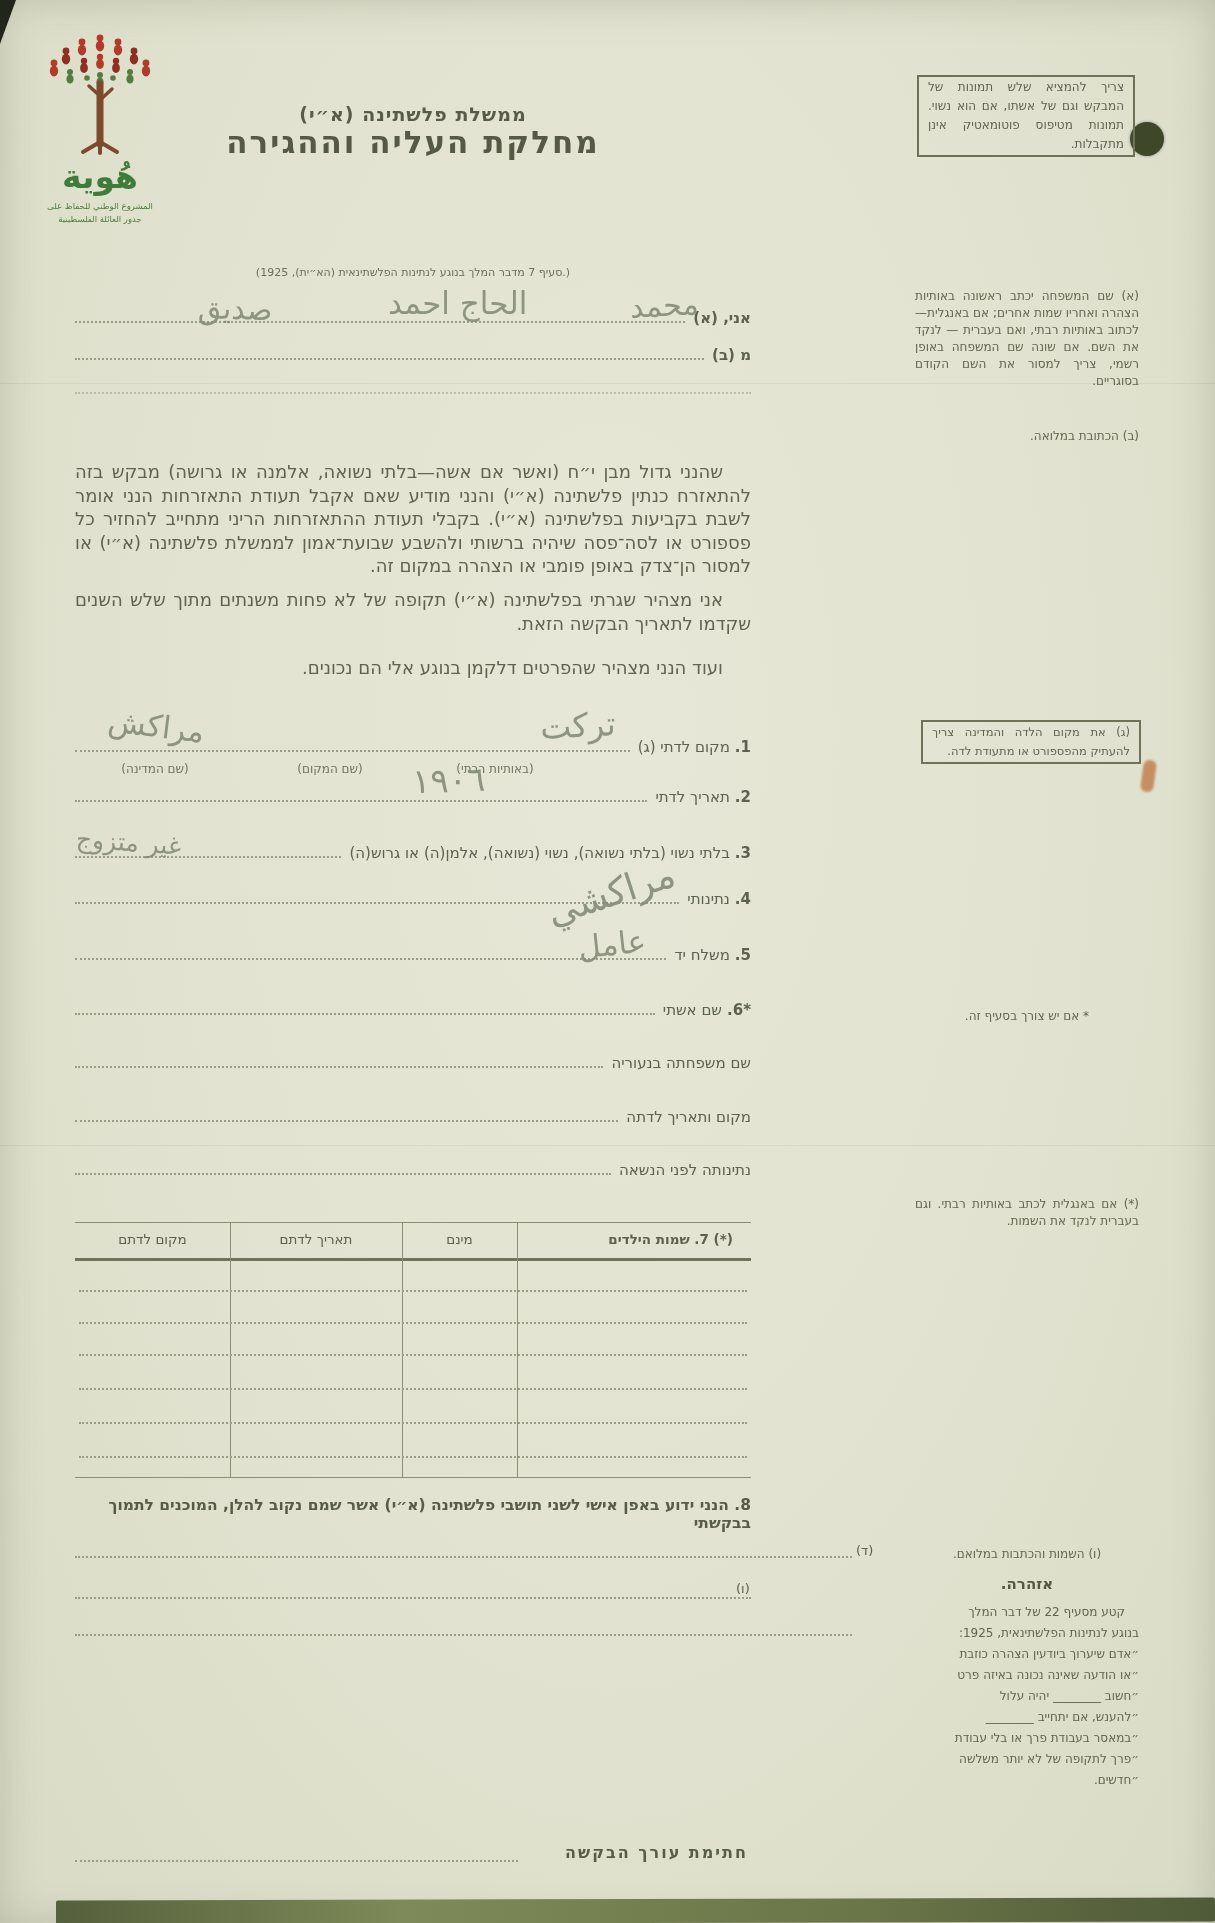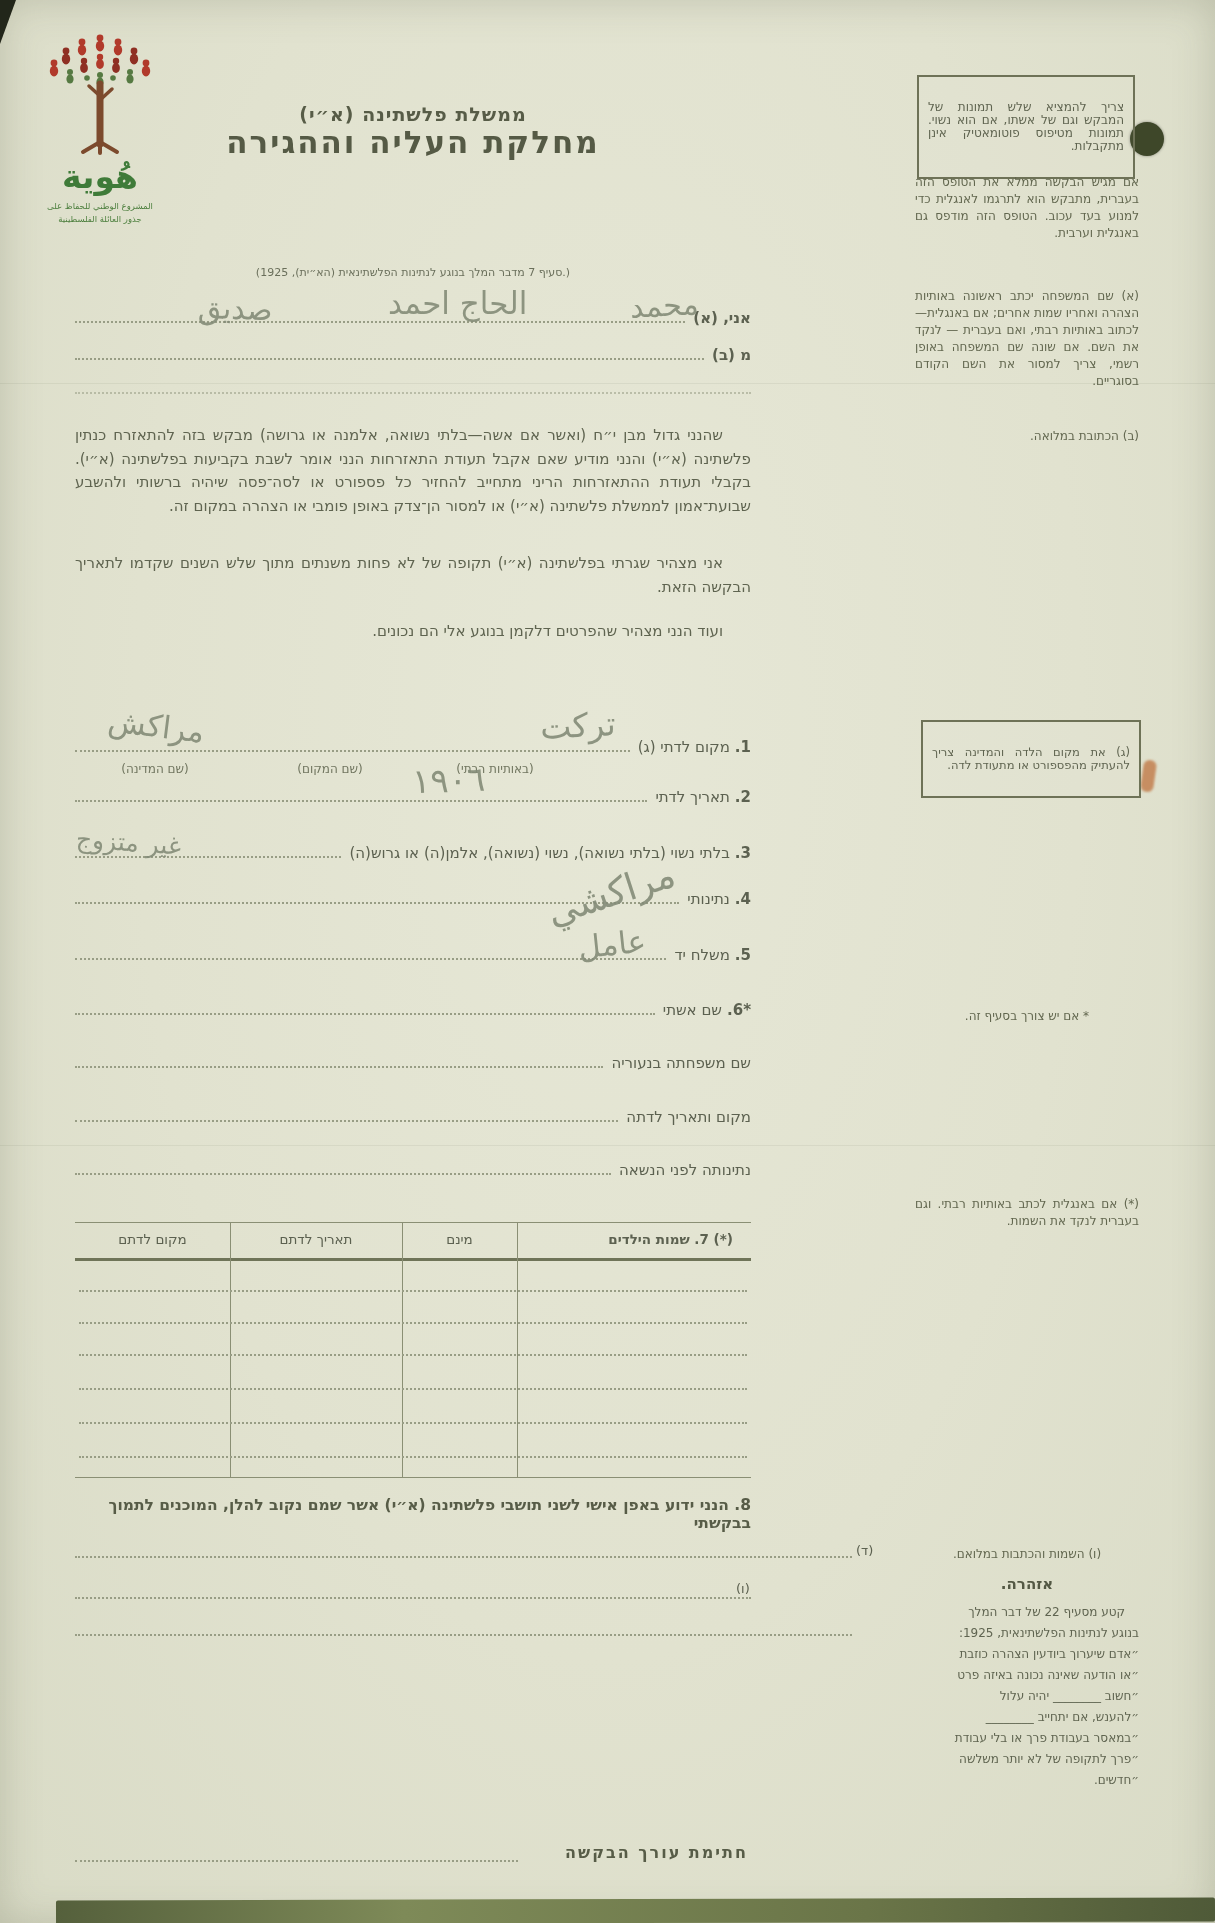--- a/index.html
+++ b/index.html
@@ -22,27 +22,27 @@
   .h-sub{font-size:11px;color:#6a6f5b;}
   
   .row{position:absolute;display:flex;direction:rtl;align-items:flex-end;height:24px;}
   .row .lbl{white-space:nowrap;font-size:15px;padding-left:8px;color:#5c6150;}
   .row .num{font-weight:700;padding-left:5px;}
   .row .fill{flex:1;border-bottom:2px dotted #989d85;margin-bottom:4px;height:0;}
   .dotline{position:absolute;border-bottom:2px dotted #989d85;height:0;}
   .faint{opacity:.55;}
   .sublbl{position:absolute;font-size:12px;color:#70755f;width:110px;text-align:center;}
   
-  .para{position:absolute;left:75px;width:676px;font-size:15px;line-height:23.5px;color:#5f6450;}
+  .para{position:absolute;left:75px;width:676px;font-size:18px;line-height:23.5px;color:#5f6450;margin-top:36px;}
   .ind{text-indent:28px;}
   
   .hw{position:absolute;font-family:"DejaVu Sans",sans-serif;color:#848c78;white-space:nowrap;opacity:.9;}
   
   .mnote{position:absolute;left:915px;width:224px;font-size:12px;line-height:17px;color:#62674f;}
-  .mbox{position:absolute;border:2px solid #6e7257;padding:24px 9px;font-size:12px;line-height:13px;color:#5f6450;background:rgba(255,255,255,0.03);}
+  .mbox{position:absolute;border:2px solid #6e7257;padding:1px 9px;font-size:12px;line-height:19px;color:#5f6450;background:rgba(255,255,255,0.03);}
   
   .tline{position:absolute;background:#8a8f74;}
   .thead{position:absolute;font-size:13.5px;color:#5c6150;white-space:nowrap;}
   
   .punch{position:absolute;border-radius:50%;background:#3e4729;box-shadow:0 0 3px rgba(0,0,0,.4);}
   .smudge{position:absolute;background:#c17a48;border-radius:6px;filter:blur(1px);opacity:.8;}
   .crease{position:absolute;left:0;width:100%;height:1px;background:rgba(60,65,45,.07);}
   .warnline{font-size:12px;line-height:21px;text-align:right;color:#5f6450;}
 </style>
 </head>
@@ -212,21 +212,20 @@
   <div class="dotline" style="left:75px;top:1556px;width:777px;"></div>
   <div class="abs" style="left:856px;top:1543px;font-size:13px;">(ד)</div>
   <div class="dotline" style="left:75px;top:1597px;width:676px;"></div>
   <div class="abs" style="left:736px;top:1581px;font-size:13px;">(ו)</div>
   <div class="dotline" style="left:75px;top:1634px;width:777px;"></div>
 
   <div class="dotline" style="left:75px;top:1860px;width:443px;"></div>
   <div class="abs rtl" style="left:528px;top:1843px;width:220px;font-size:16px;font-weight:700;letter-spacing:2px;color:#575c47;">חתימת עורך הבקשה</div>
 
   <div class="mbox rtl jus" style="left:917px;top:75px;width:196px;">צריך להמציא שלש תמונות של המבקש וגם של אשתו, אם הוא נשוי. תמונות מטיפוס פוטומאטיק אינן מתקבלות.</div>
-  <div class="mnote rtl jus" style="top:174px;">אם מגיש הבקשה ממלא את הטופס הזה בעברית, מתבקש הוא לתרגמו לאנגלית כדי למנוע בעד עכוב. הטופס הזה מודפס גם באנגלית וערבית.</div>
   <div class="mnote rtl jus" style="top:288px;">(א) שם המשפחה יכתב ראשונה באותיות הצהרה ואחריו שמות אחרים; אם באנגלית—לכתוב באותיות רבתי, ואם בעברית — לנקד את השם. אם שונה שם המשפחה באופן רשמי, צריך למסור את השם הקודם בסוגריים.</div>
   <div class="mnote rtl" style="top:428px;text-align:right;">(ב) הכתובת במלואה.</div>
   <div class="mbox rtl jus" style="left:921px;top:720px;width:198px;font-size:11.5px;">(ג) את מקום הלדה והמדינה צריך להעתיק מהפספורט או מתעודת לדה.</div>
   <div class="mnote rtl" style="top:1008px;text-align:center;">* אם יש צורך בסעיף זה.</div>
   <div class="mnote rtl jus" style="top:1196px;">(*) אם באנגלית לכתב באותיות רבתי. וגם בעברית לנקד את השמות.</div>
   <div class="mnote rtl" style="top:1546px;text-align:center;">(ו) השמות והכתבות במלואם.</div>
   <div class="mnote rtl" style="top:1576px;text-align:center;font-size:15px;font-weight:700;color:#535844;">אזהרה.</div>
   <div class="mnote rtl" style="top:1602px;">
     <div class="warnline" style="padding-right:14px;">קטע מסעיף 22 של דבר המלך</div>
     <div class="warnline">בנוגע לנתינות הפלשתינאית, 1925:</div>

